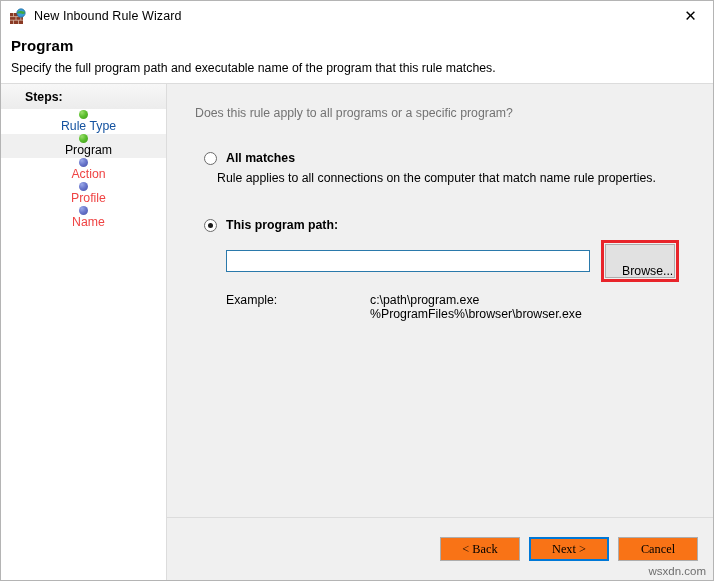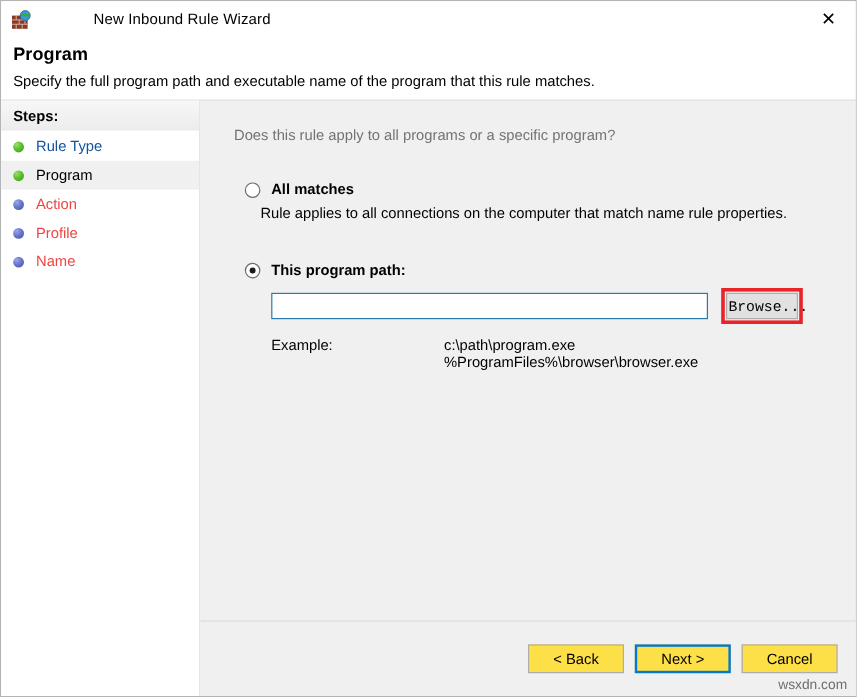--- a/index.html
+++ b/index.html
@@ -27,21 +27,20 @@
   }
 
   
   .titlebar {
     position: relative;
     height: 31px;
     flex: 0 0 31px;
     background: #ffffff;
     display: flex;
     align-items: center;
-    gap: 44px;
   }
   .title-icon {
     width: 18px;
     height: 18px;
     margin-left: 8px;
     margin-right: 7px;
     flex: 0 0 18px;
     position: relative;
   }
   .title-text {
@@ -98,36 +97,37 @@
     flex: 0 0 166px;
     background: #ffffff;
     border-right: 1px solid #dcdcdc;
     box-sizing: border-box;
     padding-top: 0;
   }
   .steps-header {
     height: 26px;
     display: flex;
     align-items: center;
-    padding-left: 10px;
+    padding-left: 24px;
     box-sizing: border-box;
     font-size: 12.3px;
     font-weight: bold;
     color: #000;
     background: linear-gradient(to bottom, #f7f7f7 0%, #f1f1f1 55%, #ececec 100%);
     border-bottom: 1px solid #ffffff;
   }
   .step {
     height: 24px;
     display: flex;
     align-items: center;
     padding-left: 10px;
     box-sizing: border-box;
     font-size: 12.3px;
     cursor: default;
+    flex-direction: column;
   }
   .step.current {
     background: #f0f0f0;
   }
   .step-bullet {
     width: 9px;
     height: 9px;
     border-radius: 50%;
     margin-right: 10px;
     flex: 0 0 9px;
@@ -218,31 +218,31 @@
   }
   .browse-wrap {
     margin-left: 11px;
     border: 3px solid #e8242a;
     padding: 1px;
     box-sizing: border-box;
     display: inline-block;
     line-height: 0;
   }
   .browse-btn {
-    width: 60px;
+    width: 70px;
     height: 22px;
     box-sizing: border-box;
     background: #e1e1e1;
     border: 1px solid #adadad;
-    font-family: Liberation Mono, monospace;
+    font-family: Liberation Sans, sans-serif;
     font-size: 12.3px;
     color: #000;
     cursor: default;
     line-height: 20px;
-    padding: 1px;
+    padding: 16px;
   }
 
   .example {
     display: flex;
     margin: 11px 0 0 31px;
     font-size: 12.3px;
     color: #000;
     gap: 17px;
   }
   .example-label { width: 79px; flex: 0 0 79px; }
@@ -260,23 +260,23 @@
     display: flex;
     align-items: center;
     justify-content: flex-end;
     padding-right: 15px;
     box-sizing: border-box;
   }
   .btn {
     width: 80px;
     height: 24px;
     box-sizing: border-box;
-    background: #fde047;
+    background: #f97316;
     border: 1px solid #adadad;
-    font-family: Liberation Sans, sans-serif;
+    font-family: Liberation Serif, serif;
     font-size: 12.3px;
     color: #000;
     margin-left: 9px;
     cursor: default;
     padding: 0;
     line-height: 22px;
   }
   .btn.default {
     border: 2px solid #0078d7;
     line-height: 20px;

